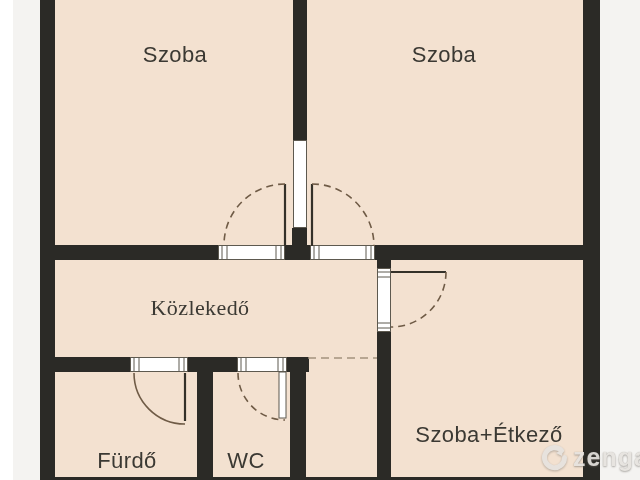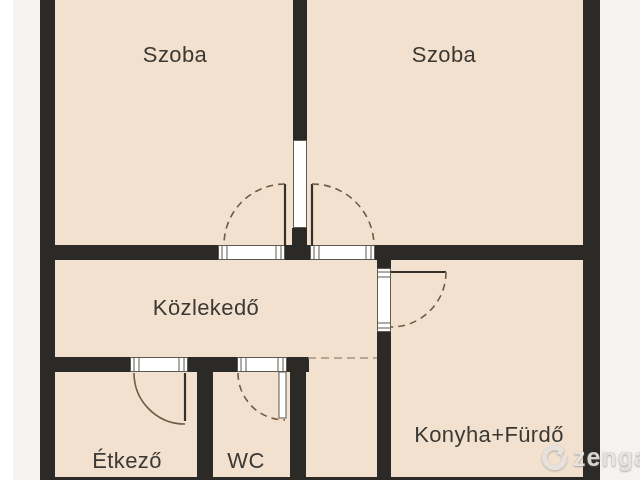--- a/index.html
+++ b/index.html
@@ -120,24 +120,24 @@
     <g>
       <rect class="panel-rect" x="279" y="372" width="7" height="46"></rect>
       <path class="arc arc-dashed" d="M238,373 A47,47 0 0 0 285,420"></path>
     </g>
 
     <path class="open-line" d="M308,358 H377"></path>
   </svg>
 
   <div class="room-label" style="left:175px;top:55px;">Szoba</div>
   <div class="room-label" style="left:444px;top:55px;">Szoba</div>
-  <div class="room-label" style="left:206px;top:308px;">Közlekedő</div>
-  <div class="room-label" style="left:127px;top:461px;">Étkező</div>
+  <div class="room-label" style="left:200px;top:308px;font-family:Liberation Serif, serif;">Közlekedő</div>
+  <div class="room-label" style="left:127px;top:461px;">Fürdő</div>
   <div class="room-label" style="left:246px;top:461px;text-align:center;">WC</div>
-  <div class="room-label" style="left:489px;top:435px;">Konyha+Fürdő</div>
+  <div class="room-label" style="left:489px;top:435px;">Szoba+Étkező</div>
 
   <div class="watermark">
     <svg class="wm-logo" width="27" height="27" viewBox="0 0 27 27" aria-hidden="true">
       <path d="M20.5,6.5 A10,10 0 1 0 23.5,13.5" fill="none" stroke="currentColor" stroke-width="5" stroke-linecap="round"></path>
       <path d="M15,9 L22,5 L21,12 Z" fill="currentColor"></path>
     </svg>
     <span class="brand">zenga</span>
   </div>
 
 </div>

